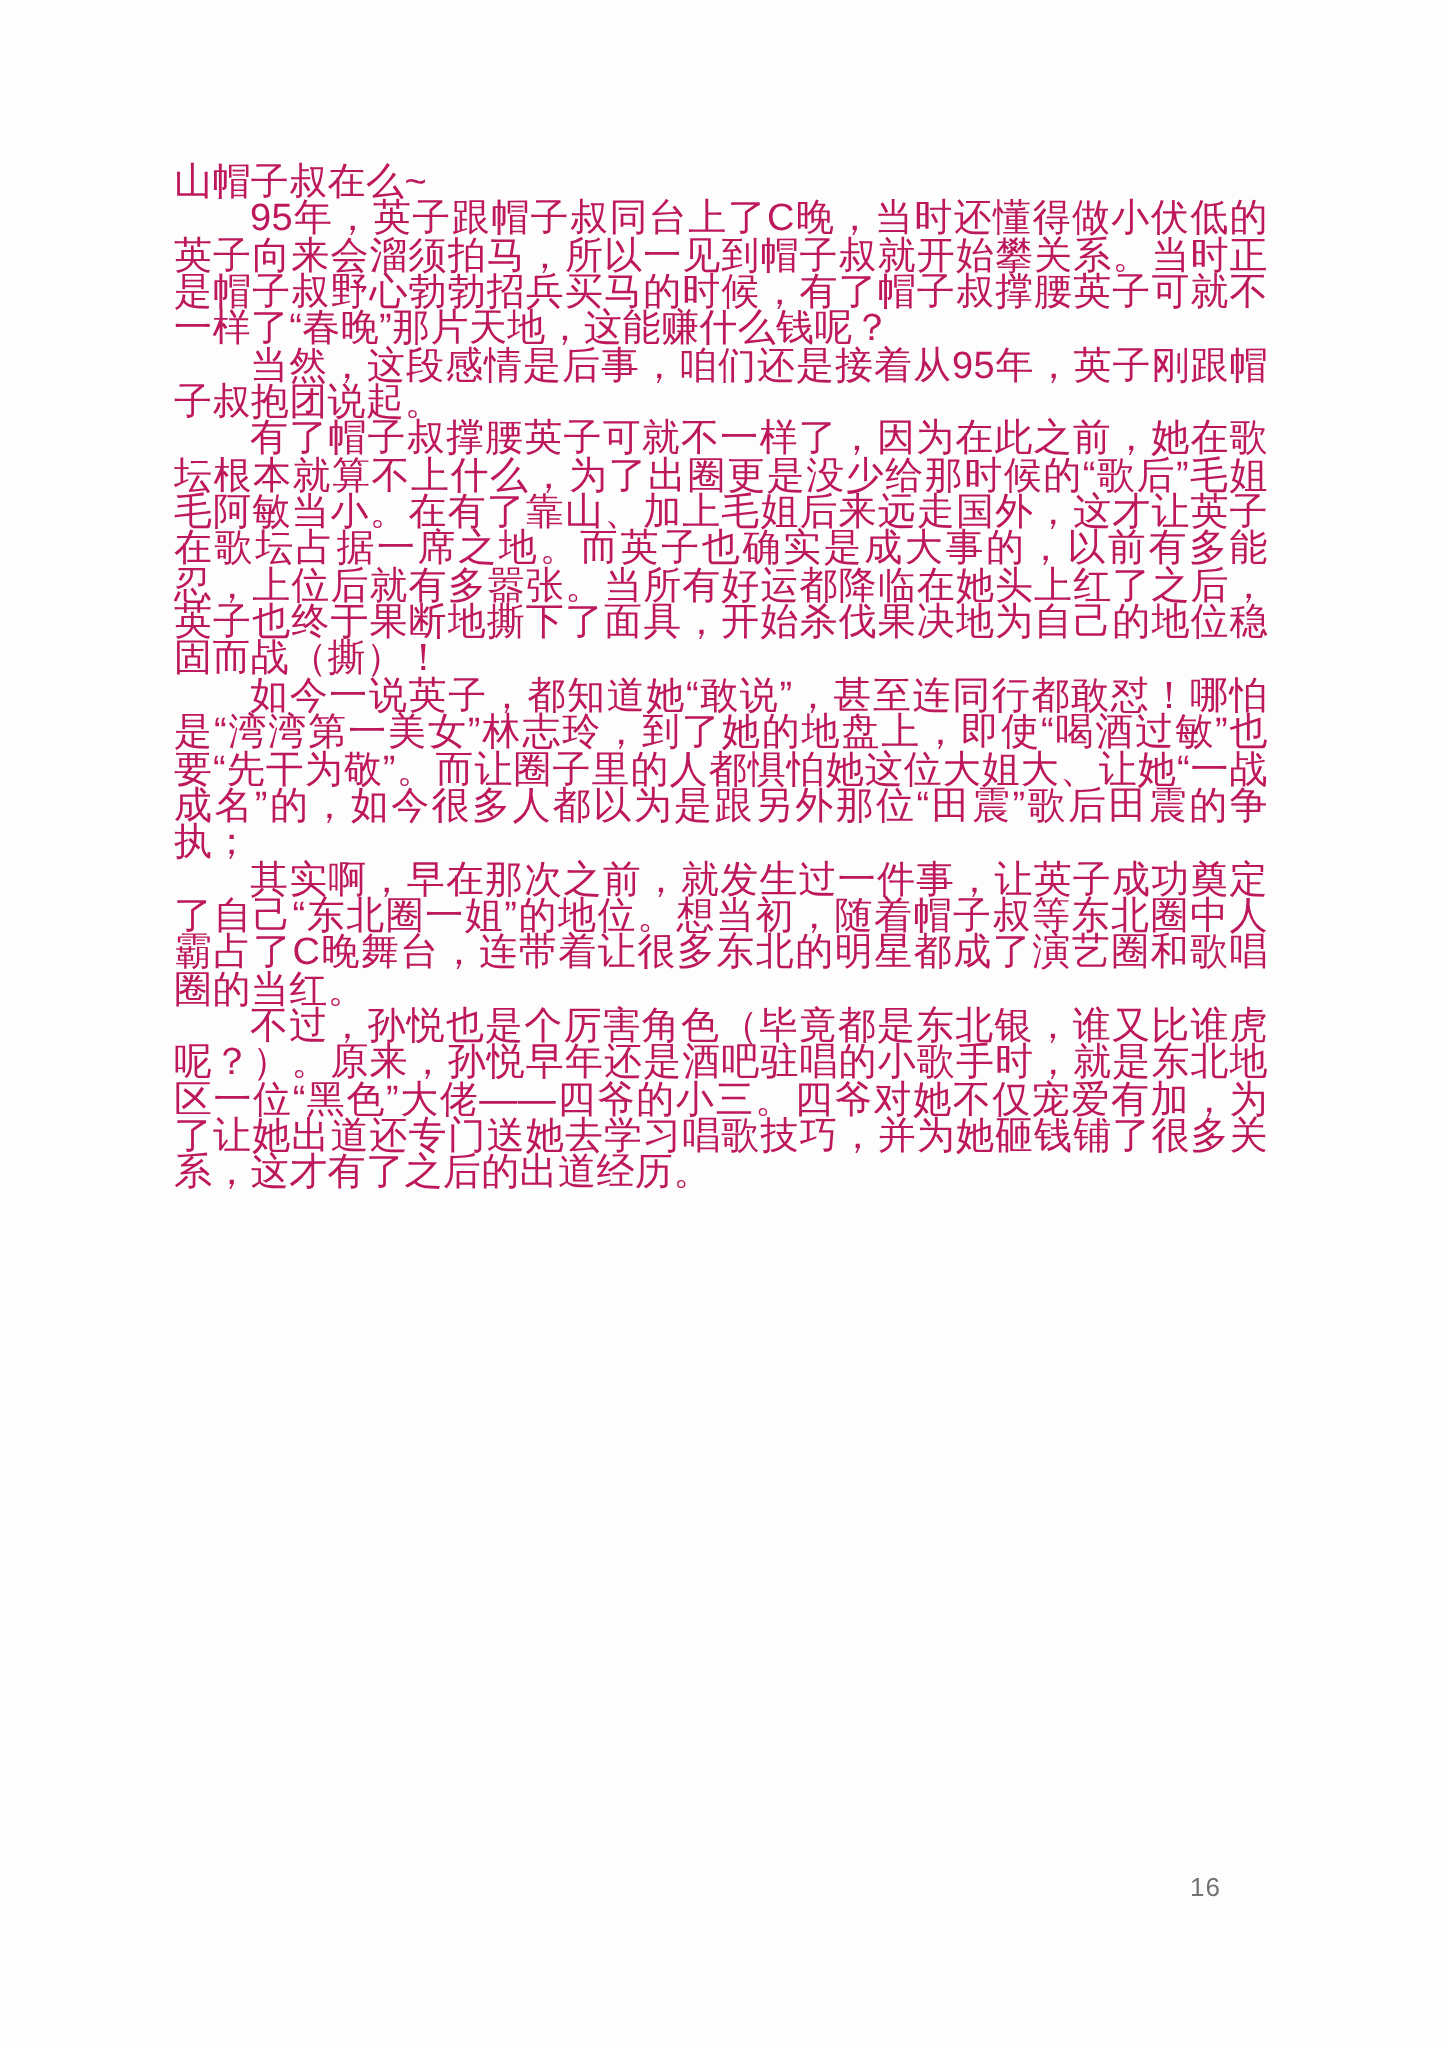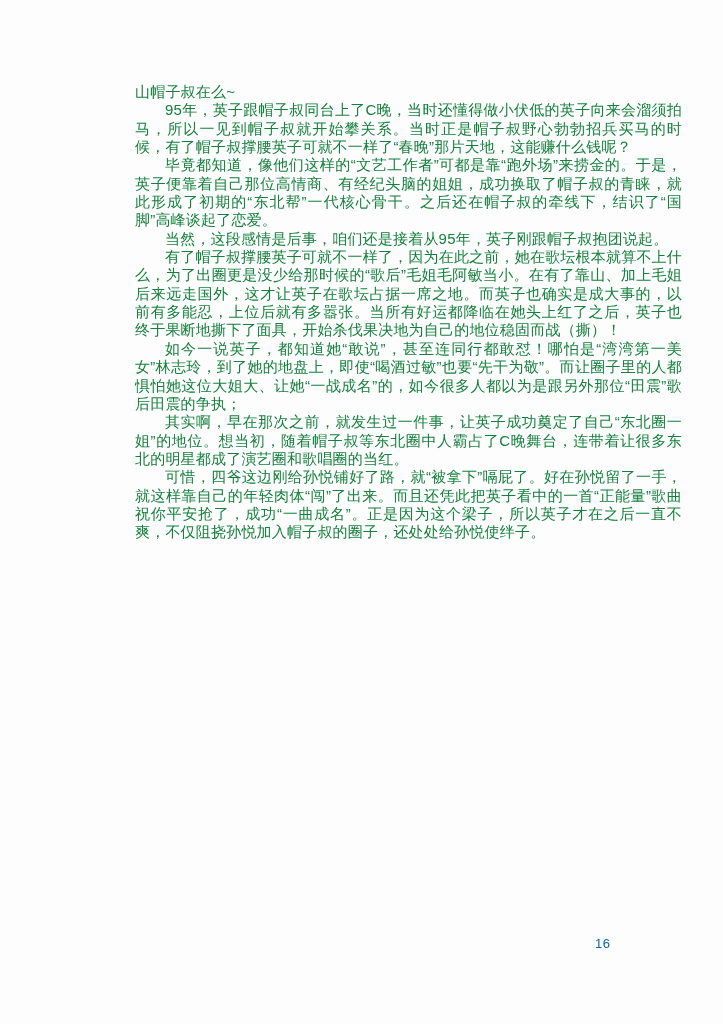--- a/index.html
+++ b/index.html
@@ -13,54 +13,52 @@
     height: 1024px;
     background: #fdfdfd;
     overflow: hidden;
     font-family: "Liberation Sans", "DejaVu Sans", sans-serif;
   }
   .article {
     position: absolute;
     left: 87px;
     top: 83px;
     width: 547px;
-    color: #15803d;
-    font-size: 15px;
+    color: #be185d;
+    font-size: 19px;
     line-height: 18.35px;
     font-weight: 500;
     text-align: justify;
     letter-spacing: 0.2px;
     word-break: break-all;
-    margin-left: 48px;
   }
   .article p {
     margin: 0;
     padding: 0;
     text-indent: 2em;
   }
   .article p.first {
     text-indent: 0;
   }
   .page-num {
     position: absolute;
     left: 595px;
     top: 936px;
     font-size: 13px;
-    color: #0369a1;
+    color: #737373;
     letter-spacing: 0.5px;
   }
 </style>
 </head>
 <body>
 
 <div class="page">
   <div class="article">
     <p class="first">山帽子叔在么~</p>
     <p>95年，英子跟帽子叔同台上了C晚，当时还懂得做小伏低的英子向来会溜须拍马，所以一见到帽子叔就开始攀关系。当时正是帽子叔野心勃勃招兵买马的时候，有了帽子叔撑腰英子可就不一样了“春晚”那片天地，这能赚什么钱呢？</p>
-    <p>毕竟都知道，像他们这样的“文艺工作者”可都是靠“跑外场”来捞金的。于是，英子便靠着自己那位高情商、有经纪头脑的姐姐，成功换取了帽子叔的青睐，就此形成了初期的“东北帮”一代核心骨干。之后还在帽子叔的牵线下，结识了“国脚”高峰谈起了恋爱。</p>
     <p>当然，这段感情是后事，咱们还是接着从95年，英子刚跟帽子叔抱团说起。</p>
     <p>有了帽子叔撑腰英子可就不一样了，因为在此之前，她在歌坛根本就算不上什么，为了出圈更是没少给那时候的“歌后”毛姐毛阿敏当小。在有了靠山、加上毛姐后来远走国外，这才让英子在歌坛占据一席之地。而英子也确实是成大事的，以前有多能忍，上位后就有多嚣张。当所有好运都降临在她头上红了之后，英子也终于果断地撕下了面具，开始杀伐果决地为自己的地位稳固而战（撕）！</p>
     <p>如今一说英子，都知道她“敢说”，甚至连同行都敢怼！哪怕是“湾湾第一美女”林志玲，到了她的地盘上，即使“喝酒过敏”也要“先干为敬”。而让圈子里的人都惧怕她这位大姐大、让她“一战成名”的，如今很多人都以为是跟另外那位“田震”歌后田震的争执；</p>
     <p>其实啊，早在那次之前，就发生过一件事，让英子成功奠定了自己“东北圈一姐”的地位。想当初，随着帽子叔等东北圈中人霸占了C晚舞台，连带着让很多东北的明星都成了演艺圈和歌唱圈的当红。</p>
-    <p>可惜，四爷这边刚给孙悦铺好了路，就“被拿下”嗝屁了。好在孙悦留了一手，就这样靠自己的年轻肉体“闯”了出来。而且还凭此把英子看中的一首“正能量”歌曲祝你平安抢了，成功“一曲成名”。正是因为这个梁子，所以英子才在之后一直不爽，不仅阻挠孙悦加入帽子叔的圈子，还处处给孙悦使绊子。</p>
+    <p>不过，孙悦也是个厉害角色（毕竟都是东北银，谁又比谁虎呢？）。原来，孙悦早年还是酒吧驻唱的小歌手时，就是东北地区一位“黑色”大佬——四爷的小三。四爷对她不仅宠爱有加，为了让她出道还专门送她去学习唱歌技巧，并为她砸钱铺了很多关系，这才有了之后的出道经历。</p>
   </div>
   <div class="page-num">16</div>
 </div>
 
 </body></html>

